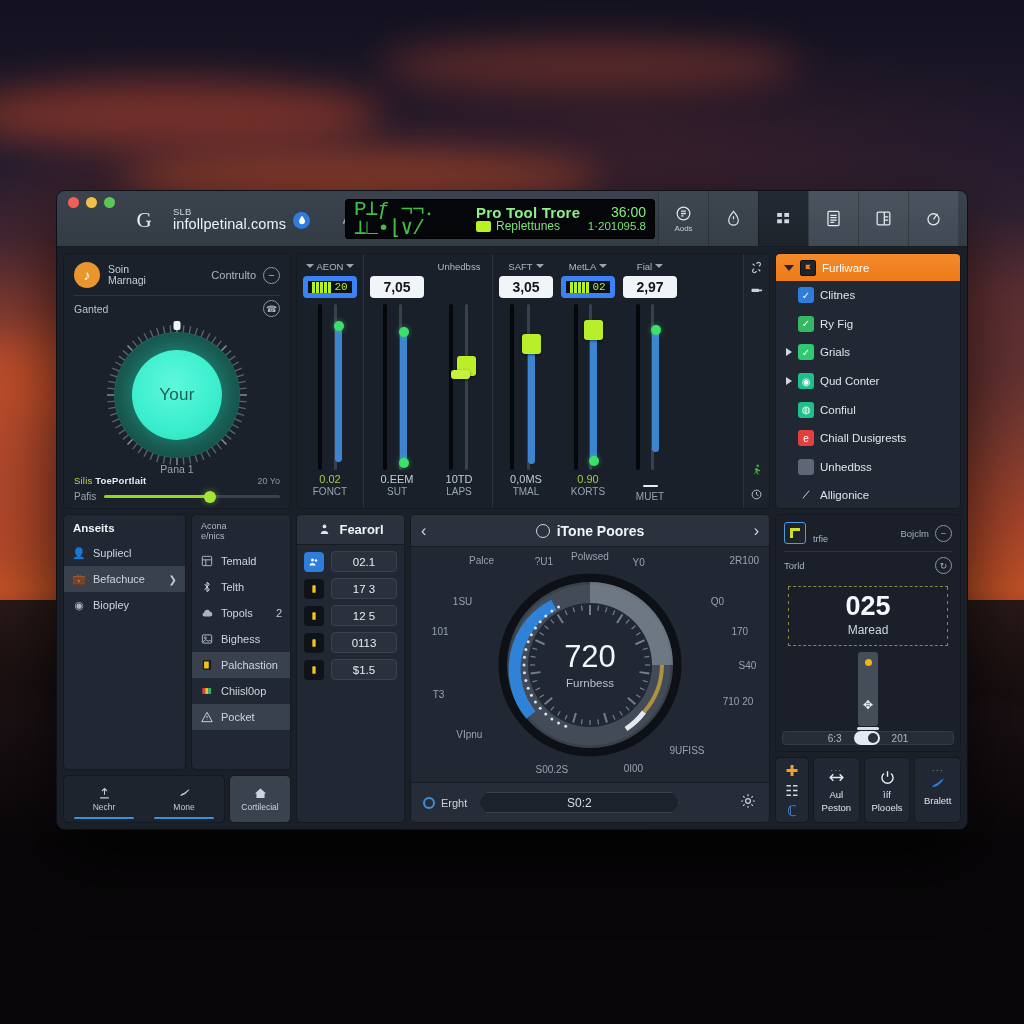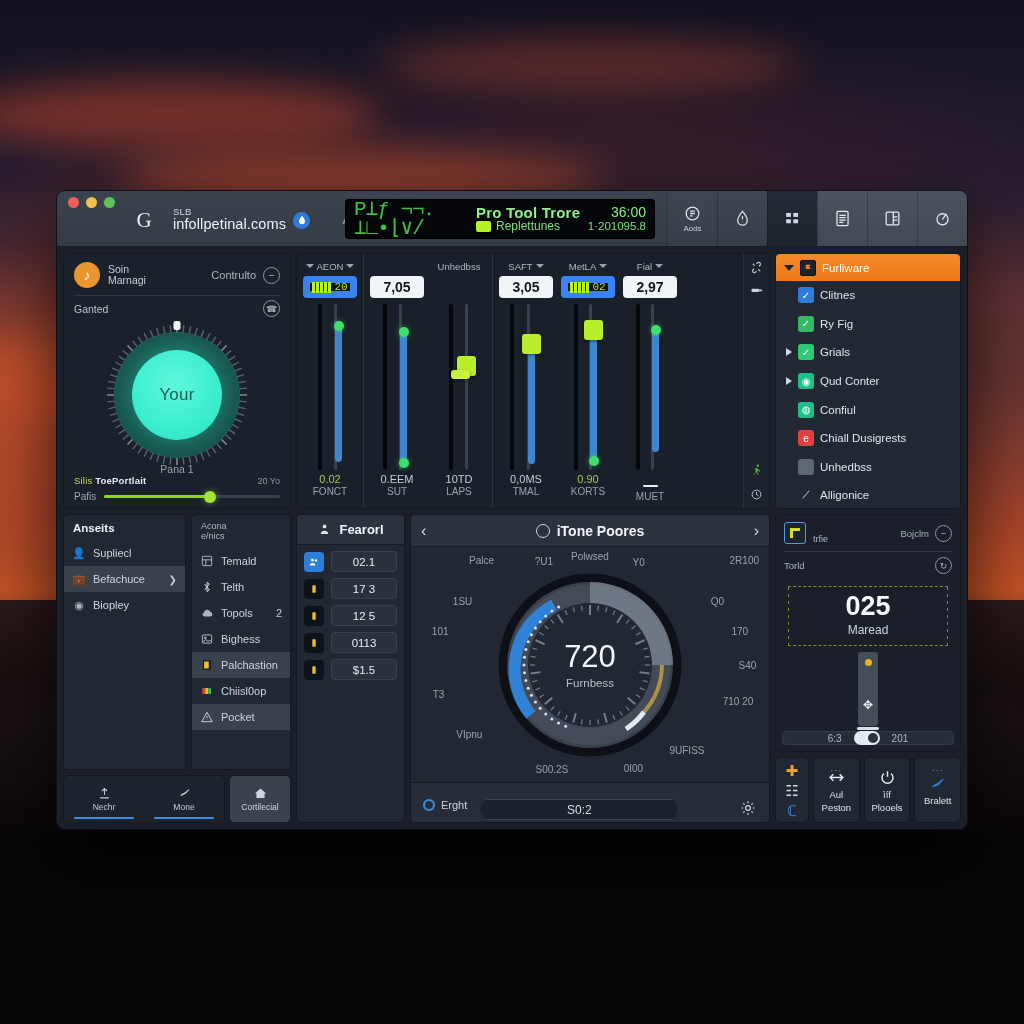--- a/index.html
+++ b/index.html
@@ -91,21 +91,21 @@
   .lcd-glyphs { color: #4fe04f; font-family: "Liberation Mono", monospace;
     font-size: 21px; line-height: .92; letter-spacing: -1px; opacity: .85; width: 118px; }
   .lcd-mid { flex: 1; padding-left: 4px; }
   .lcd-l1 { color: #8ef08a; font-size: 15px; font-weight: bold; line-height: 1.05; letter-spacing: .2px; }
   .lcd-l2 { color: #7fe07b; font-size: 12px; line-height: 1.1; display: flex; align-items: center; gap: 5px; }
   .lcd-chip { width: 15px; height: 11px; background: #b6f224; border-radius: 2px; display:inline-block; }
   .lcd-right { text-align: right; }
   .lcd-t1 { color: #86ee82; font-size: 14px; line-height: 1.05; }
   .lcd-t2 { color: #7ae376; font-size: 11.5px; line-height: 1.1; }
 
-  .tb-tools { position: absolute; right: 0; top: 0; bottom: 0; display: flex; padding-left: 44px; }
+  .tb-tools { position: absolute; right: 9px; top: 0; bottom: 0; display: flex; padding-left: 44px; }
   .tb-btn {
     width: 50px; display: flex; flex-direction: column; align-items: center; justify-content: center;
     gap: 1px; color: #dbe3ec; border-left: 1px solid rgba(0,0,0,.22);
     background: linear-gradient(180deg,#3e4751,#363e48);
   }
   .tb-btn.dark { background: linear-gradient(180deg,#232a33,#1e242c); }
   .tb-btn.light { background: linear-gradient(180deg,#4a535e,#414a54); }
   .tb-btn svg { width: 19px; height: 19px; }
   .tb-lbl { font-size: 8px; color: #c6cfd9; }
 
@@ -198,21 +198,21 @@
   .mx-group { display: flex; border-right: 1px solid #2b323d; padding: 0 2px; }
   .mx-group:last-of-type { border-right: none; }
   .mx-ch { width: 62px; padding: 5px 3px 4px; display: flex; flex-direction: column; position: relative; }
   .mx-hdr { display: flex; align-items: center; justify-content: center; gap: 3px; height: 14px; }
   .mx-hdr .nm { font-size: 9.5px; color: #aeb8c4; white-space: nowrap; }
   .caret { width: 0; height: 0; border-left: 4px solid transparent; border-right: 4px solid transparent;
     border-top: 4px solid #9aa4b1; }
   .mx-val { height: 22px; margin: 3px 1px 0; border-radius: 4px; display: flex; align-items: center;
     justify-content: center; font-size: 14px; }
   .mx-val.num { background: #f2f5f8; color: #11161d; font-weight: bold; }
-  .mx-val.bar { background: #0d1117; border: 7px solid #3b82f6; gap: 3px; padding: 0 12px; }
+  .mx-val.bar { background: #0d1117; border: 5px solid #3b82f6; gap: 3px; padding: 0 12px; }
   .bar-leds { display: flex; gap: 1px; }
   .bar-leds i { width: 3px; height: 11px; background: #b4f222; display: block; }
   .bar-val { font-size: 11px; color: #b4f222; font-family: "Liberation Mono", monospace; }
   .mx-val.ghost { background: #262d38; border: 1px solid #333b46; color: #b9c3cf; font-size: 10px; }
 
   .fader-area { flex: 1; position: relative; margin-top: 6px; }
   .f-col { position: absolute; top: 0; bottom: 0; }
   .f-rail-dark { width: 4px; background: #05070b; border-radius: 2px; }
   .f-rail-light { width: 3px; background: #39414d; border-radius: 2px; }
   .f-blue { position: absolute; width: 7px; border-radius: 4px; background: #3d86cf; }
@@ -244,21 +244,21 @@
   .gp-title .circ { width: 14px; height: 14px; border: 1.4px solid #cfd8e2; border-radius: 50%; }
   .gauge-body { flex: 1; position: relative; }
   .gauge-wrap { position: absolute; inset: 0; display: flex; align-items: center; justify-content: center; }
   .gauge { position: relative; width: 192px; height: 192px; }
   .g-center { position: absolute; inset: 0; display: flex; flex-direction: column;
     align-items: center; justify-content: center; pointer-events: none; }
   .g-num { font-size: 31px; color: #f3f7fb; line-height: 1; }
   .g-sub { font-size: 11.5px; color: #b6c0cc; margin-top: 5px; }
   .g-lbl { position: absolute; font-size: 10px; color: #97a2ae; white-space: nowrap; }
   .gp-foot { height: 40px; background: #262d38; border-top: 1px solid #171c24;
-    display: flex; align-items: flex-start; padding: 16px 12px; gap: 12px; }
+    display: flex; align-items: center; padding: 8px 12px; gap: 12px; }
   .gp-radio { display: flex; align-items: center; gap: 6px; font-size: 11px; color: #ccd5df; }
   .gp-radio i { width: 12px; height: 12px; border-radius: 50%; border: 2px solid #3f8edb; display: block; }
   .gp-pill { flex: 1; max-width: 200px; height: 21px; background: #1c222c; border: 1px solid #3a424e;
     display: flex; align-items: center; justify-content: center; font-size: 12px; color: #d6dee7;
     clip-path: polygon(7px 0,calc(100% - 7px) 0,100% 50%,calc(100% - 7px) 100%,7px 100%,0 50%); }
   .gp-gear { margin-left: auto; color: #ccd5df; }
   .gp-gear svg { width: 18px; height: 18px; }
 
   
   #tree-panel { height: 256px; background: #222833; border: 1px solid #151a22; border-radius: 5px;

